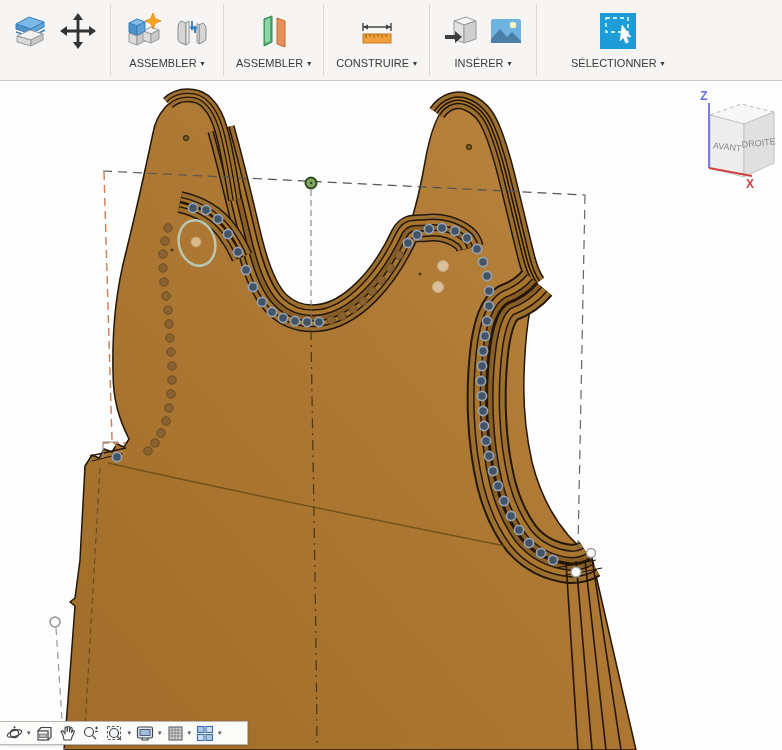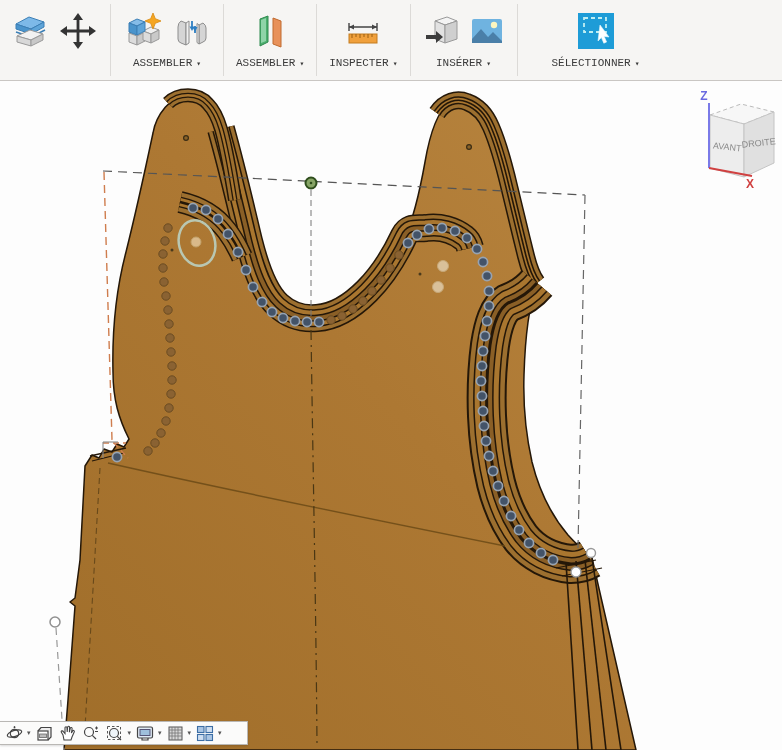--- a/index.html
+++ b/index.html
@@ -1,21 +1,21 @@
 <!DOCTYPE html>
 <html><head>
 <meta charset="utf-8">
 <style>
   html,body{margin:0;padding:0;}
   body{width:782px;height:750px;overflow:hidden;position:relative;
        font-family:"Liberation Sans",sans-serif;background:#fdfdfd;}
   
   #toolbar{position:absolute;left:0;top:0;width:782px;height:80px;
     background:#f6f5f3;border-bottom:1px solid #c9c6c3;display:flex;align-items:stretch;z-index:30;}
-  .tb-group{display:flex;flex-direction:column;align-items:center;justify-content:flex-start;padding:8px 10px 0 10px;font-family:Liberation Mono, monospace;}
+  .tb-group{display:flex;flex-direction:column;align-items:center;justify-content:flex-start;padding:8px 10px 0 10px;}
   .tb-icons{display:flex;align-items:center;gap:8px;height:46px;}
   .tb-label{font-size:11px;color:#3a3a3a;margin-top:3px;white-space:nowrap;display:flex;align-items:center;gap:4px;}
   .tb-caret{font-size:8px;color:#3a3a3a;}
   .tb-sep{width:1px;background:#dcdad7;margin:4px 2px;}
   .tbtn{display:flex;align-items:center;justify-content:center;border-radius:3px;}
   
   #navbar{position:absolute;left:0;top:721px;width:239px;height:22px;background:#fbfbfa;
     border:1px solid #b9b7b4;border-left:none;display:flex;align-items:center;
     padding:0 4px;gap:2px;z-index:30;box-shadow:0 1px 2px rgba(0,0,0,.15);}
   .nbtn{display:flex;align-items:center;justify-content:center;height:20px;padding:0 2px;border-radius:2px;}
@@ -335,21 +335,21 @@
         <svg width="40" height="40" viewBox="0 0 40 40">
           <path d="M 6,12 L 6,20 M 34,12 L 34,20 M 6,16 L 34,16" stroke="#444" stroke-width="1.4" fill="none"></path>
           <polygon points="6,16 11,13.5 11,18.5" fill="#444"></polygon>
           <polygon points="34,16 29,13.5 29,18.5" fill="#444"></polygon>
           <rect x="6" y="23" width="28" height="9" fill="#f0a03c" stroke="#c47d1e" stroke-width="1"></rect>
           <path d="M 9,23 l 0,4 M 13,23 l 0,3 M 17,23 l 0,4 M 21,23 l 0,3 M 25,23 l 0,4 M 29,23 l 0,3" stroke="#9a5f10" stroke-width="1" fill="none"></path>
         </svg>
       </span>
     </div>
     <div class="tb-label">
-      <span>INSPECTER</span>
+      <span>CONSTRUIRE</span>
         <span class="tb-caret">▾</span>
     </div>
   </div>
 
   <div class="tb-sep"></div>
 
   <div class="tb-group">
     <div class="tb-icons">
       <span class="tbtn">
         <svg width="38" height="40" viewBox="0 0 38 40">

